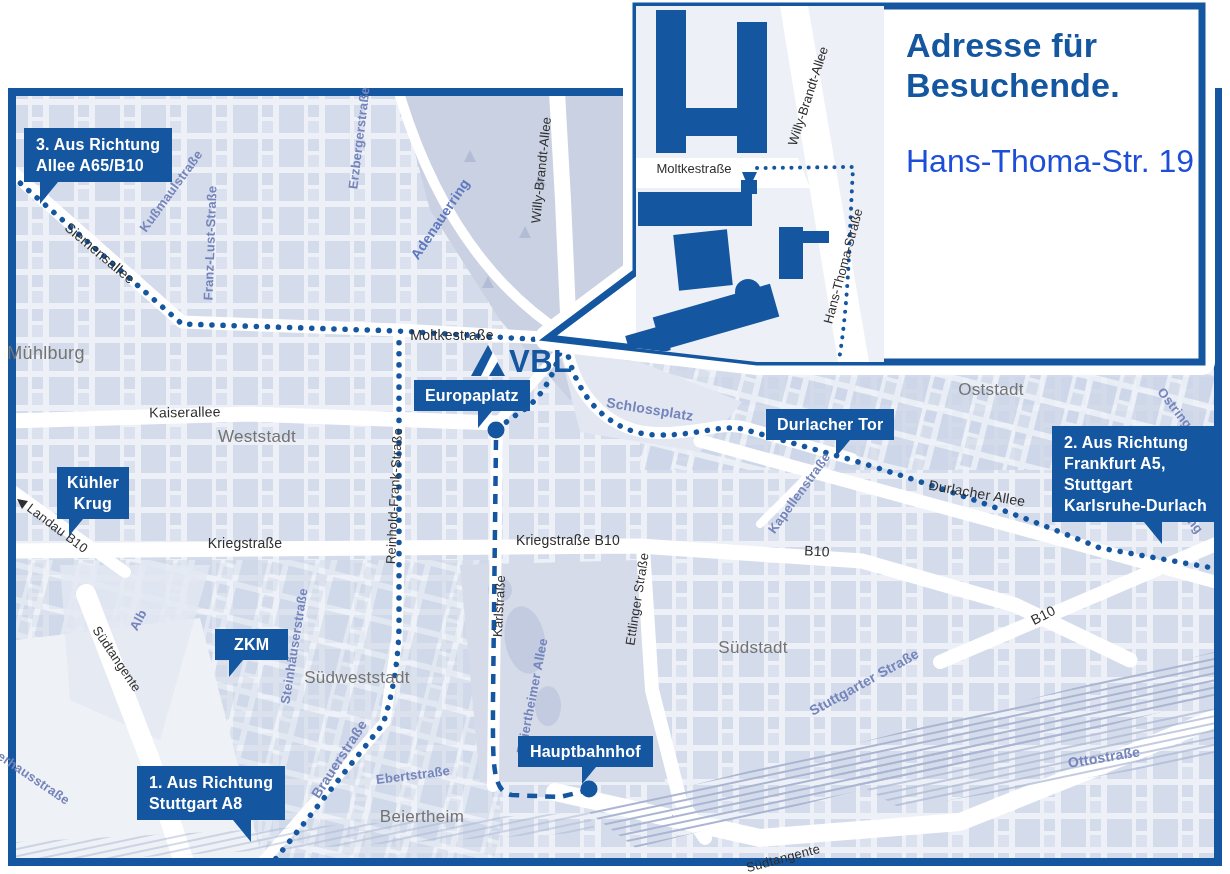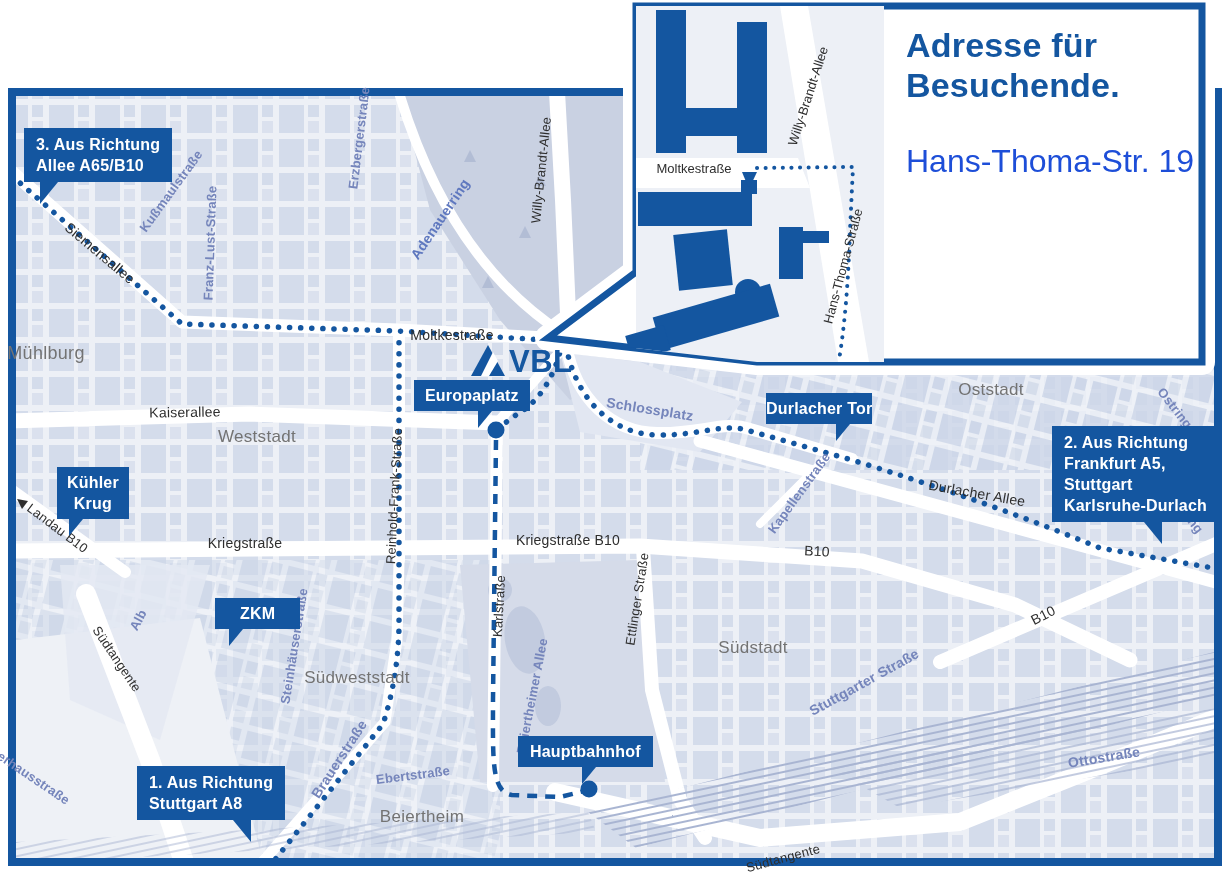--- a/index.html
+++ b/index.html
@@ -218,32 +218,32 @@
   <span class="ln">1. Aus Richtung</span>
   <span class="ln">Stuttgart A8</span>
   <span class="tail tl" style="left:96px"></span>
 </div>
 
 <div class="callout" style="left:414px;top:380px;padding:5px 11px">
   <span class="ln">Europaplatz</span>
   <span class="tail tr smaller" style="left:64px"></span>
 </div>
 
-<div class="callout" style="left:766px;top:393px;padding:5px 0">
+<div class="callout" style="left:766px;top:409px;padding:5px 11px">
   <span class="ln">Durlacher Tor</span>
   <span class="tail tr smaller" style="left:70px"></span>
 </div>
 
 <div class="callout center" style="left:57px;top:467px;padding:5px 10px">
   <span class="ln">Kühler</span>
   <span class="ln">Krug</span>
   <span class="tail tr smaller" style="left:12px"></span>
 </div>
 
-<div class="callout" style="left:215px;top:598px;padding:5px 25px">
+<div class="callout" style="left:215px;top:629px;padding:5px 19px">
   <span class="ln">ZKM</span>
   <span class="tail tr smaller" style="left:14px"></span>
 </div>
 
 <div class="callout" style="left:518px;top:736px;padding:5px 12px">
   <span class="ln">Hauptbahnhof</span>
   <span class="tail tr smaller" style="left:64px"></span>
 </div>
 
 <div id="vbl-logo">

